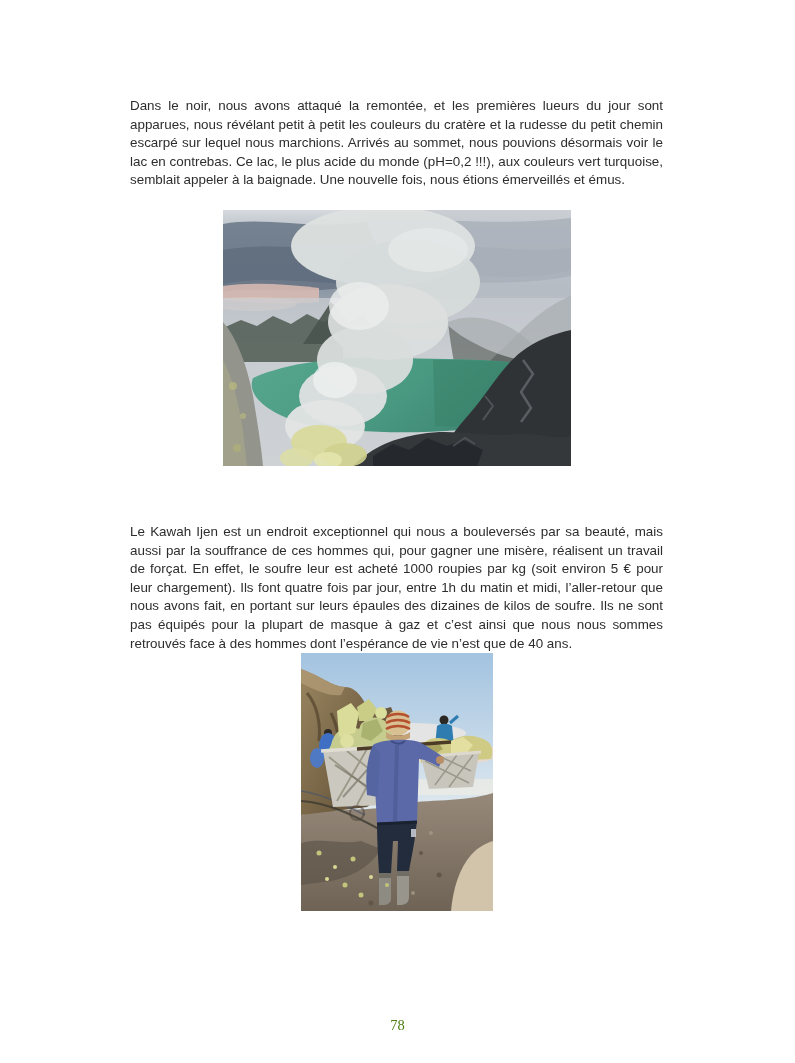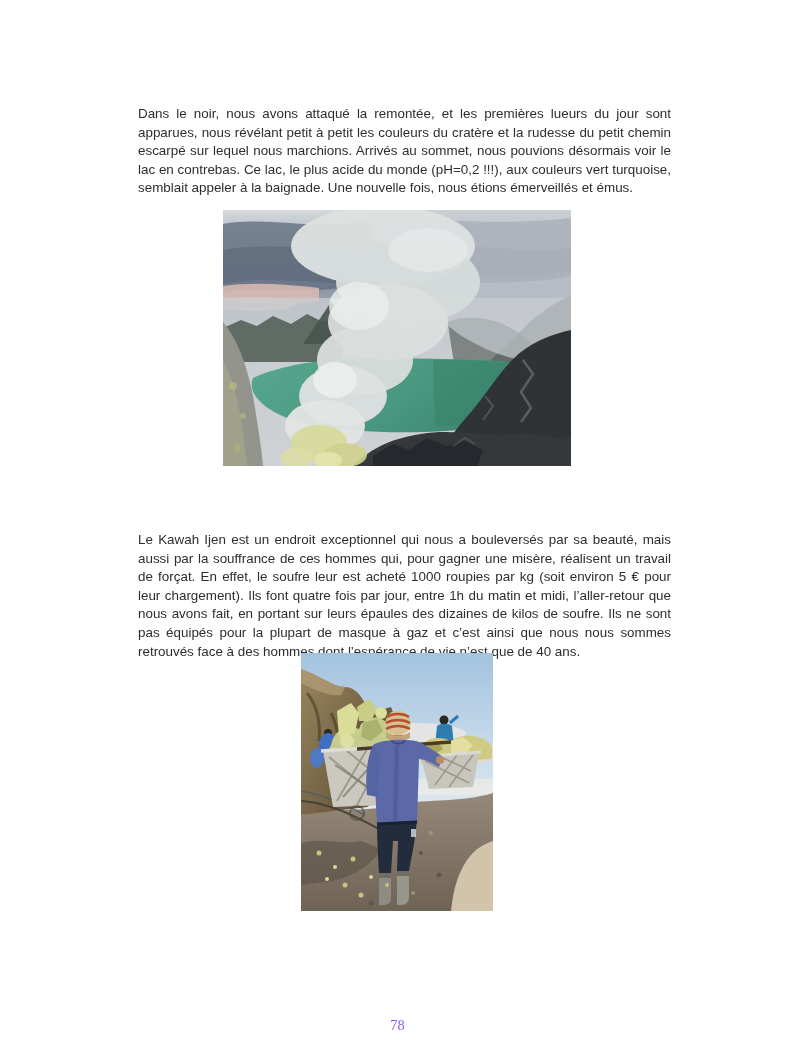--- a/index.html
+++ b/index.html
@@ -12,40 +12,40 @@
     overflow: hidden;
   }
   .body-text {
     position: absolute;
     left: 130px;
     width: 533px;
     font-size: 13.4px;
     line-height: 18.6px;
     color: #2d2d2d;
     text-align: justify;
-    margin: 8px;
+    margin: 0;
   }
   #para1 { top: 97px; }
   #para2 { top: 523px; }
   .photo {
     position: absolute;
     overflow: hidden;
     line-height: 0;
     margin: 0;
   }
   #photo1 { left: 223px; top: 210px; width: 348px; height: 256px; }
   #photo2 { left: 301px; top: 653px; width: 192px; height: 258px; }
   .page-number {
     position: absolute;
     left: 0; right: 0;
     top: 1017px;
     text-align: center;
     font-family: "Liberation Serif", "DejaVu Serif", serif;
     font-size: 14.5px;
-    color: #8b5cf6;
+    color: #4d7c0f;
   }
 </style>
 </head>
 <body>
 
 <main class="page">
 
   <p id="para1" class="body-text">Dans le noir, nous avons attaqué la remontée, et les premières lueurs du jour sont apparues, nous révélant petit à petit les couleurs du cratère et la rudesse du petit chemin escarpé sur lequel nous marchions. Arrivés au sommet, nous pouvions désormais voir le lac en contrebas. Ce lac, le plus acide du monde (pH=0,2 !!!), aux couleurs vert turquoise, semblait appeler à la baignade. Une nouvelle fois, nous étions émerveillés et émus.</p>
 
   <figure id="photo1" class="photo" aria-label="Turquoise acid crater lake of Kawah Ijen with white sulfur smoke plumes, dark rocky crater rim and cloudy dawn sky">

